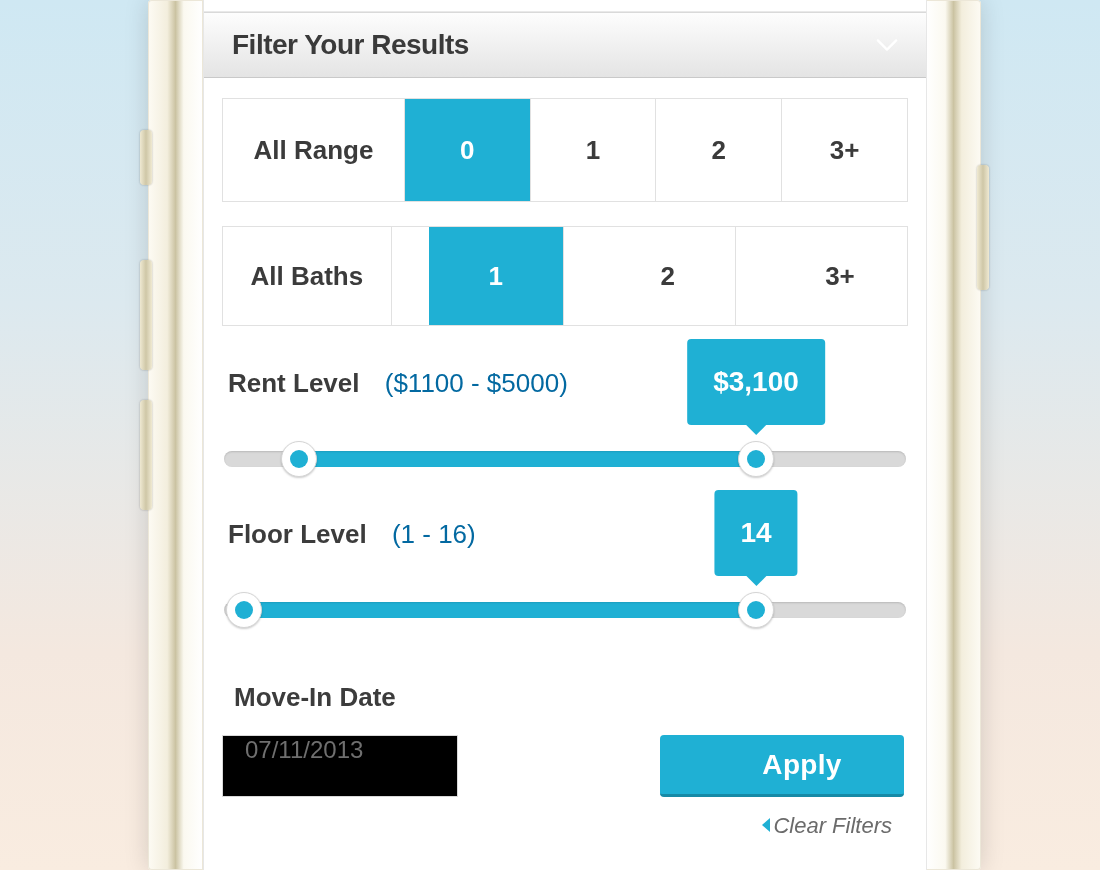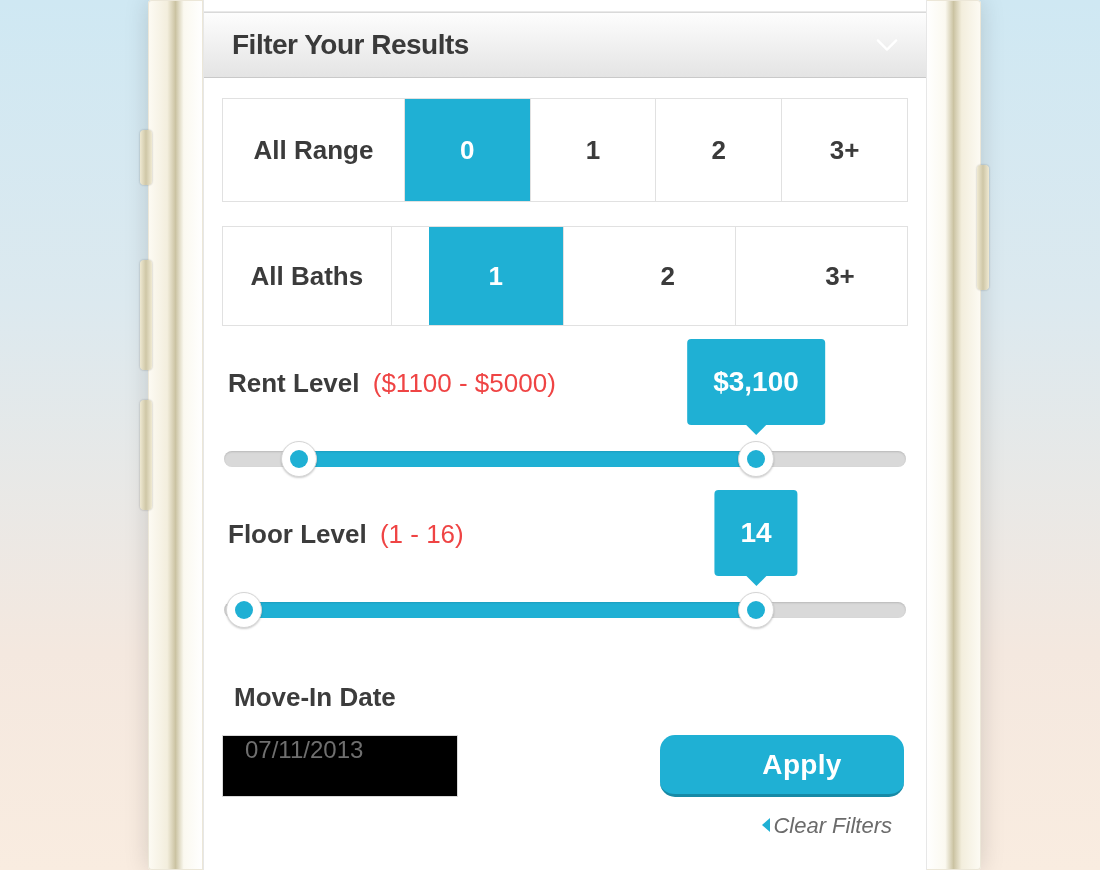--- a/index.html
+++ b/index.html
@@ -55,21 +55,21 @@
     flex:1 1 0; display:flex; align-items:center; justify-content:center;
     border-right:1px solid #e1e1e1; font-size:26px; font-weight:600; color:#3b3b3b; cursor:pointer;
   }
   .seg .cell:last-child { border-right:none; }
   .seg .label-cell { flex:1.45 1 0; font-size:26px; cursor:default; }
   .seg .cell.active { background:#1fb0d4; color:#fff; }
   .seg2 .label-cell { flex:1.25 1 0; }
 
   
   .blk-label { font-size:26px; font-weight:700; color:#3c3c3c; margin:42px 0 0 6px; }
-  .blk-label .sub { font-weight:400; color:#ef4444; margin-left:6px; }
+  .blk-label .sub { font-weight:400; color:#0369a1; margin-left:18px; }
 
   
   .slider-wrap { position:relative; margin:36px 2px 0 2px; height:42px; }
   .track { position:absolute; left:0; right:0; top:16px; height:16px; border-radius:10px;
            background:#d9d9d9; box-shadow:inset 0 1px 2px rgba(0,0,0,.15); }
   .fill { position:absolute; top:16px; height:16px; background:#1fb0d4; border-radius:10px;
           box-shadow:inset 0 1px 2px rgba(0,0,0,.1); }
   .thumb { position:absolute; top:6px; width:36px; height:36px; border-radius:50%;
            background:#fff; border:1px solid #d5d5d5; box-shadow:0 1px 2px rgba(0,0,0,.2);
            display:flex; align-items:center; justify-content:center; cursor:grab; transform:translateX(-50%); }
@@ -82,21 +82,21 @@
   .bubble::after { content:""; position:absolute; left:50%; top:100%; transform:translateX(-50%);
                    border:10px solid transparent; border-top-color:#1fb0d4; }
 
   
   .movein-label { font-size:26px; font-weight:700; color:#3c3c3c; margin:54px 0 0 12px; }
   .row-bottom { display:flex; align-items:flex-start; justify-content:space-between;
                 margin-top:22px; padding:0 4px 0 0; }
   .date-box { width:236px; height:62px; border:1px solid #d9d9d9; background:#000000;
               display:flex; align-items:flex-start; padding:0 22px; color:#6f6f6f; font-size:24px; }
   .apply-btn { width:244px; height:62px; background:#1fb0d4; color:#fff; font-size:28px;
-               font-weight:600; border:none; border-bottom:3px solid #178aa6; border-radius:15px;
+               font-weight:600; border:none; border-bottom:3px solid #178aa6; border-radius:4px;
                cursor:pointer; letter-spacing:.3px;padding-left:40px; }
   .clear { display:flex; align-items:center; gap:0; justify-content:flex-end;
            margin-top:16px; color:#6b6b6b; font-style:italic; font-size:22px; cursor:pointer; padding-right:12px; }
   .clear svg { width:14px; height:16px; }
 </style>
 </head>
 <body>
 
 <div class="bezel left"></div>
 <div class="bezel right"></div>

